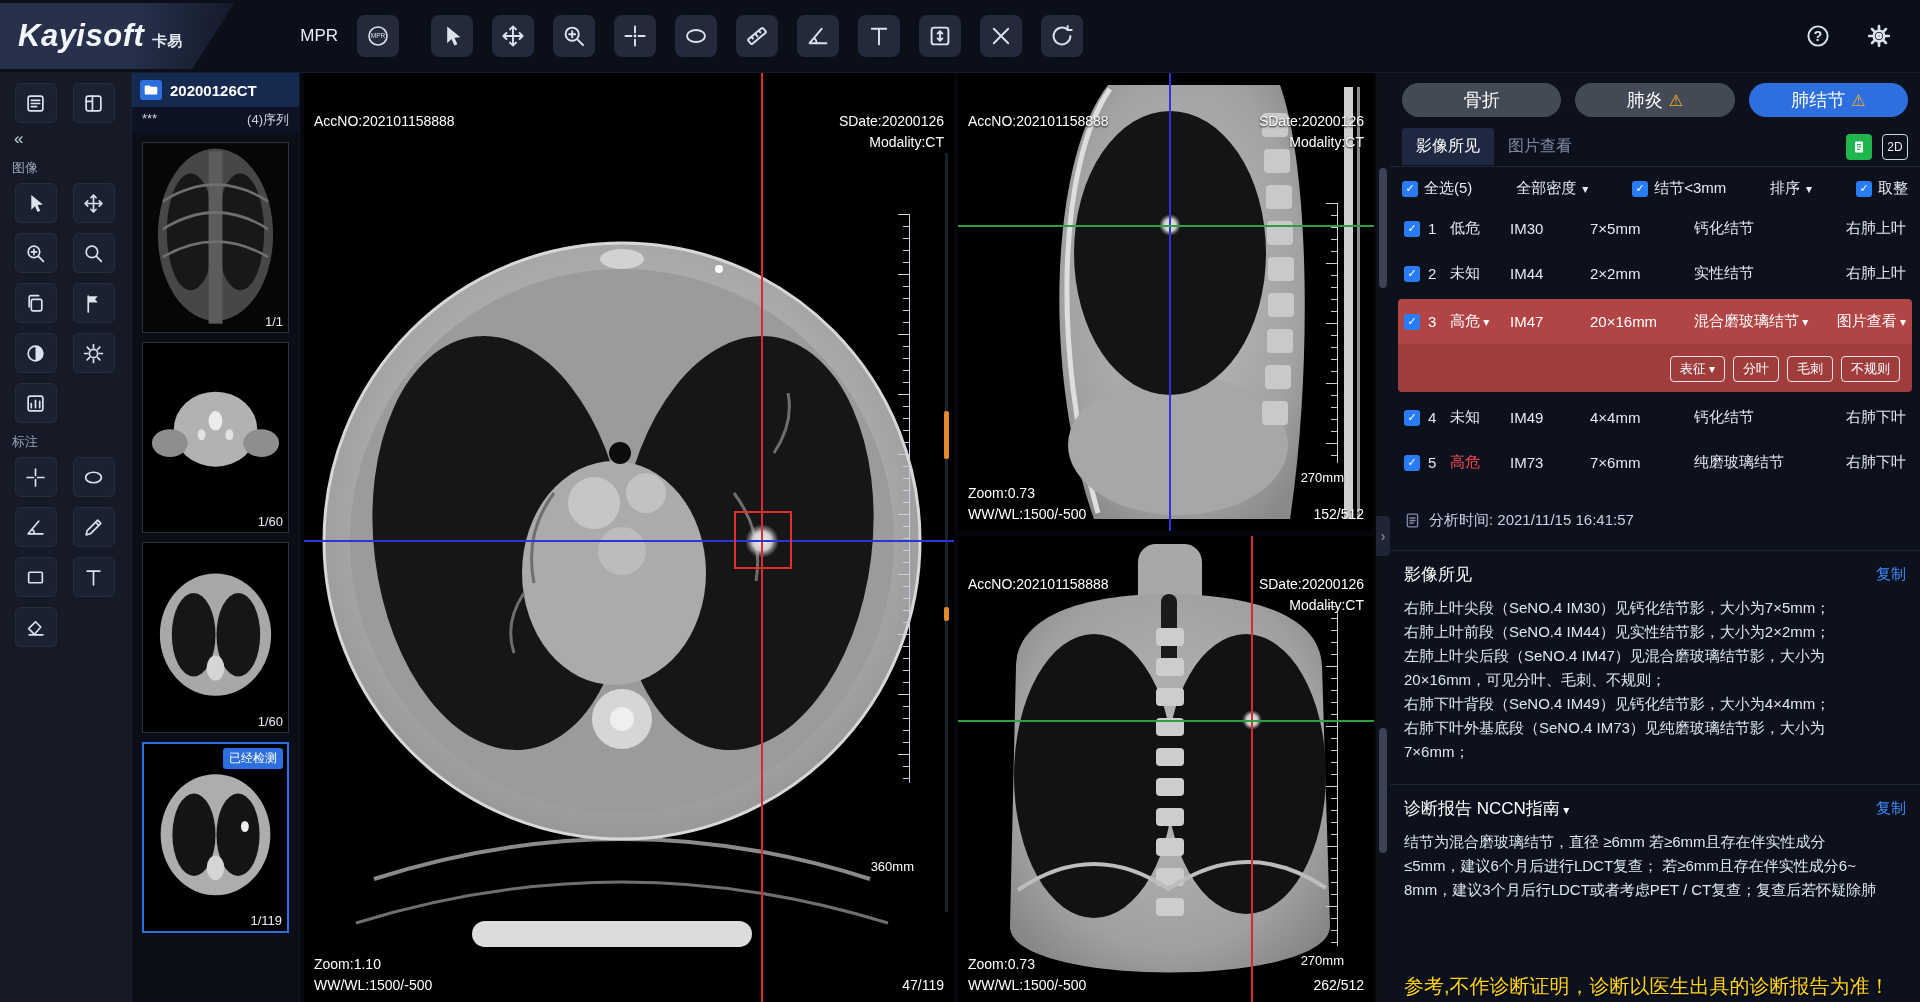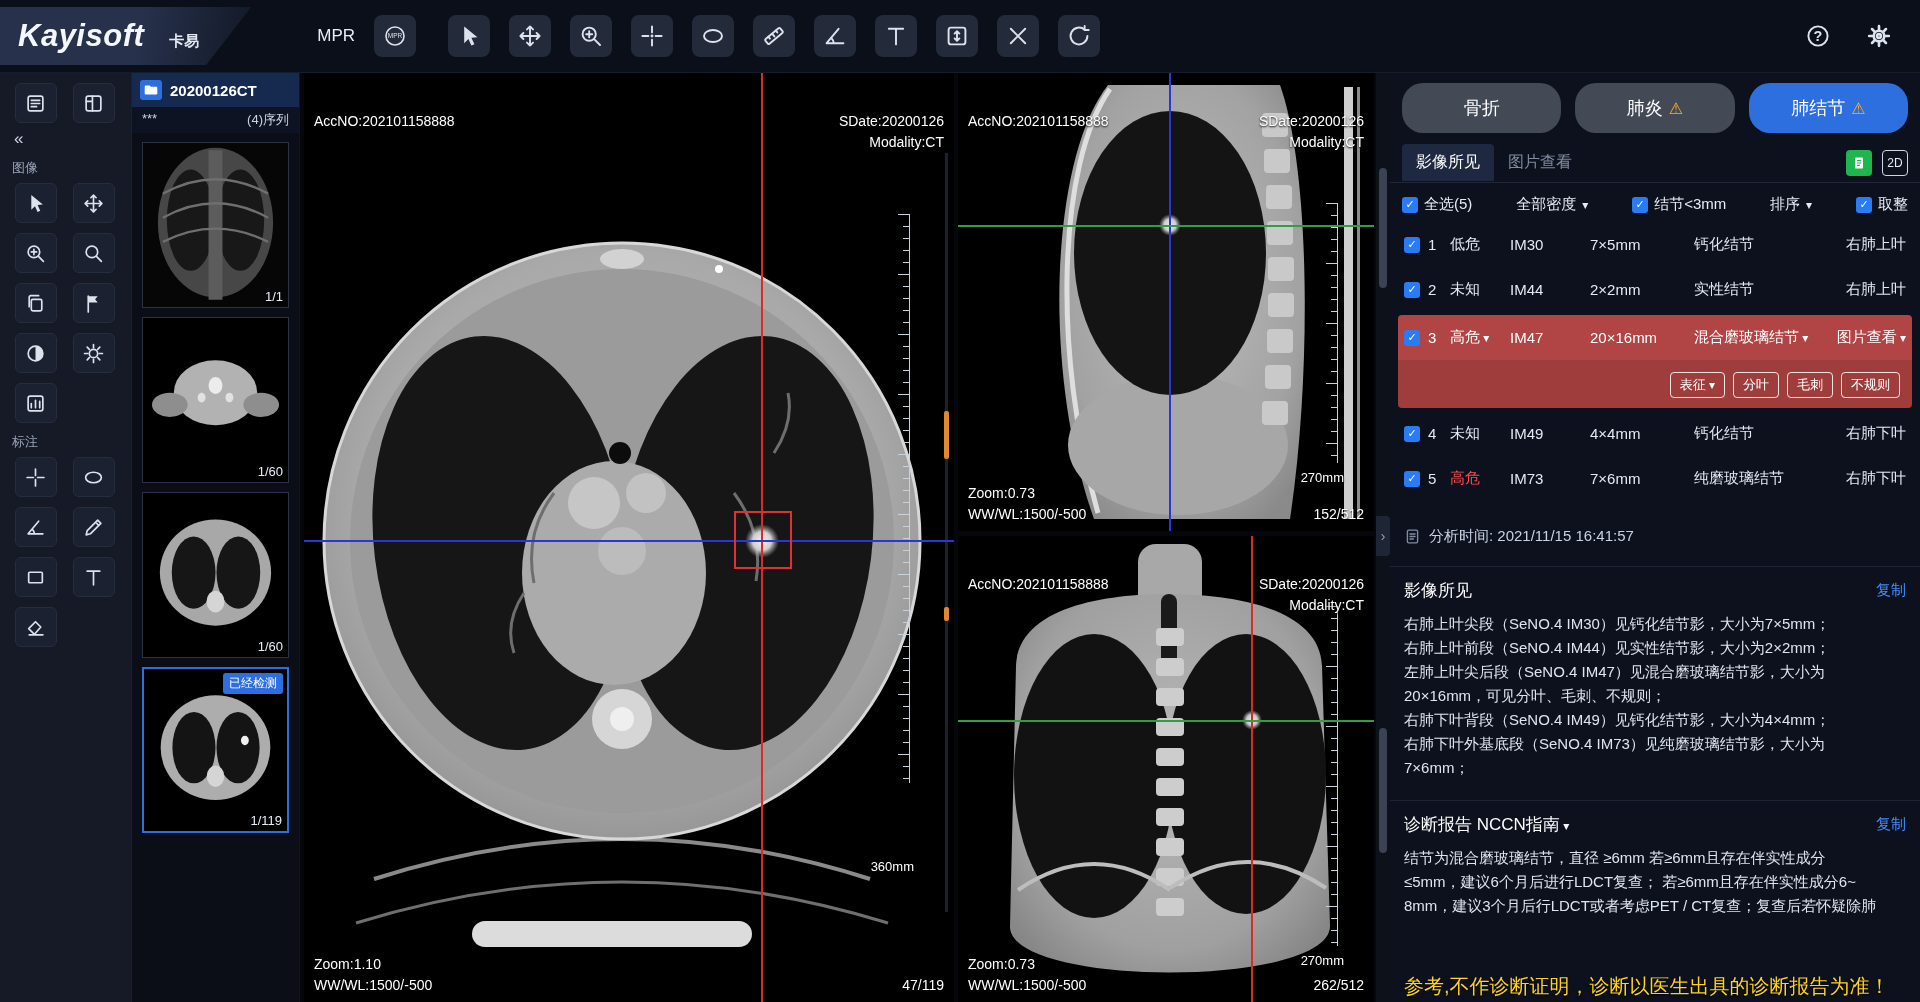--- a/index.html
+++ b/index.html
@@ -2,22 +2,22 @@
 <html><head>
 <meta charset="utf-8">
 <style>
   * { margin:0; padding:0; box-sizing:border-box; }
   html,body { width:1920px; height:1002px; background:#05070d; overflow:hidden;
     font-family:"Liberation Sans","DejaVu Sans",sans-serif; color:#dfe5ef; }
 
   
   #topbar { position:absolute; left:0; top:0; width:1920px; height:73px;
     background:#0b0f1a; border-bottom:1px solid #161c2a; display:flex; align-items:center; z-index:40; }
-  #logo { height:58px; padding:0 52px 0 18px; background:linear-gradient(100deg,#27314c 55%,#121826);
-    clip-path:polygon(0 0,100% 0,82% 100%,0 100%); display:flex; align-items:center; gap:25px; }
+  #logo { height:66px; padding:0 52px 0 18px; background:linear-gradient(100deg,#27314c 55%,#121826);
+    clip-path:polygon(0 0,100% 0,82% 100%,0 100%); display:flex; align-items:center; gap:8px; }
   .logo-main { font-size:31px; font-weight:bold; font-style:italic; color:#f4f7fc; letter-spacing:.5px; }
   .logo-cn { font-size:15px; font-weight:bold; color:#e3e9f3; margin-top:10px; }
   .mpr-text { margin-left:66px; font-size:17px; color:#e8edf5; }
   .tbtn { width:42px; height:42px; margin-left:19px; border:none; border-radius:8px;
     background:#20263400; display:flex; align-items:center; justify-content:center; cursor:pointer; }
   .tbtn.bg { background:#232a3a; }
   .tbtn svg { width:24px; height:24px; }
   .ic { stroke:#dce3ee; fill:none; stroke-width:1.6; stroke-linecap:round; stroke-linejoin:round; }
   .ic .f, .icf { fill:#dce3ee; stroke:none; }
   .svgt { font-size:6.5px; fill:#dce3ee; text-anchor:middle; stroke:none; }
@@ -35,21 +35,21 @@
   .collapse { color:#cfd6e4; font-size:17px; padding:6px 0 0 14px; cursor:pointer; }
 
   
   #series { position:absolute; left:132px; top:73px; width:168px; height:929px; background:#0b0e16;
     border-right:1px solid #10151f; }
   .ser-head { display:flex; align-items:center; gap:8px; height:34px; background:#16294e; padding:0 8px; }
   .folder-chip { width:22px; height:20px; background:#2e6fdf; border-radius:3px; display:flex; align-items:center; justify-content:center; }
   .folder-chip svg { width:14px; height:12px; }
   .ser-title { font-size:15px; font-weight:bold; color:#fff; }
   .ser-sub { display:flex; justify-content:space-between; padding:4px 10px; color:#cbd3e2; font-size:13px; background:#0d1322; }
-  .thumb { position:relative; margin:9px 10px 0 10px; height:166px; border:1px solid #2b3244; background:#737373; cursor:pointer; }
+  .thumb { position:relative; margin:9px 10px 0 10px; height:191px; border:1px solid #2b3244; background:#737373; cursor:pointer; }
   .thumb svg { width:100%; height:100%; display:block; }
   .thumb .tlabel { position:absolute; right:5px; bottom:3px; font-size:13px; color:#e8edf5; text-shadow:0 1px 2px #000; }
   .thumb.selected { border:2px solid #2e6fdf; }
   .thumb .badge { position:absolute; top:4px; right:4px; background:#2e6fdf; color:#fff; font-size:12px;
     padding:2px 6px; border-radius:3px; }
 
   
   .viewport { position:absolute; background:#000; overflow:hidden; }
   #vp-axial    { left:304px; top:73px;  width:650px; height:929px; }
   #vp-sagittal { left:958px; top:73px;  width:416px; height:458px; }
@@ -75,21 +75,21 @@
   #vstrip { position:absolute; left:1376px; top:73px; width:14px; height:929px; background:#0d1119; }
   .vhandle { position:absolute; left:3px; width:8px; background:#3a4254; border-radius:4px; cursor:pointer; }
   #expander { position:absolute; left:1376px; top:516px; width:14px; height:40px; background:#1e2534;
     border-radius:0 4px 4px 0; color:#97a2b8; display:flex; align-items:center; justify-content:center;
     font-size:14px; cursor:pointer; z-index:10; }
   #expander::after { content:"›"; }
 
   
   #panel { position:absolute; left:1390px; top:73px; width:530px; height:929px; background:#0c111d; overflow:hidden; }
   .lesions { display:flex; gap:14px; padding:10px 12px 0 12px; }
-  .pill { flex:1; height:50px; border:none; border-radius:21px; font-size:18px; color:#fff;
+  .pill { flex:1; height:34px; border:none; border-radius:21px; font-size:18px; color:#fff;
     display:flex; align-items:center; justify-content:center; gap:6px; cursor:pointer; background:#434a56; }
   .pill.active { background:#2e6fdf; }
   .warn-ic { color:#ffb020; font-size:16px; }
   .tabsrow { display:flex; align-items:center; margin-top:10px; border-bottom:1px solid #1f2739; padding:0 12px; height:40px; }
   .vtab { font-size:16px; padding:8px 14px; color:#7f8a9e; cursor:pointer; border-radius:4px 4px 0 0; }
   .vtab.active { color:#fff; background:#1e2941; }
   .chip-report { margin-left:auto; width:26px; height:26px; border-radius:4px; background:#1fb64e;
     display:flex; align-items:center; justify-content:center; cursor:pointer; }
   .chip-report svg { width:16px; height:16px; }
   .chip-2d { margin-left:10px; width:26px; height:26px; border:1px solid #cfd6e4; border-radius:4px;

